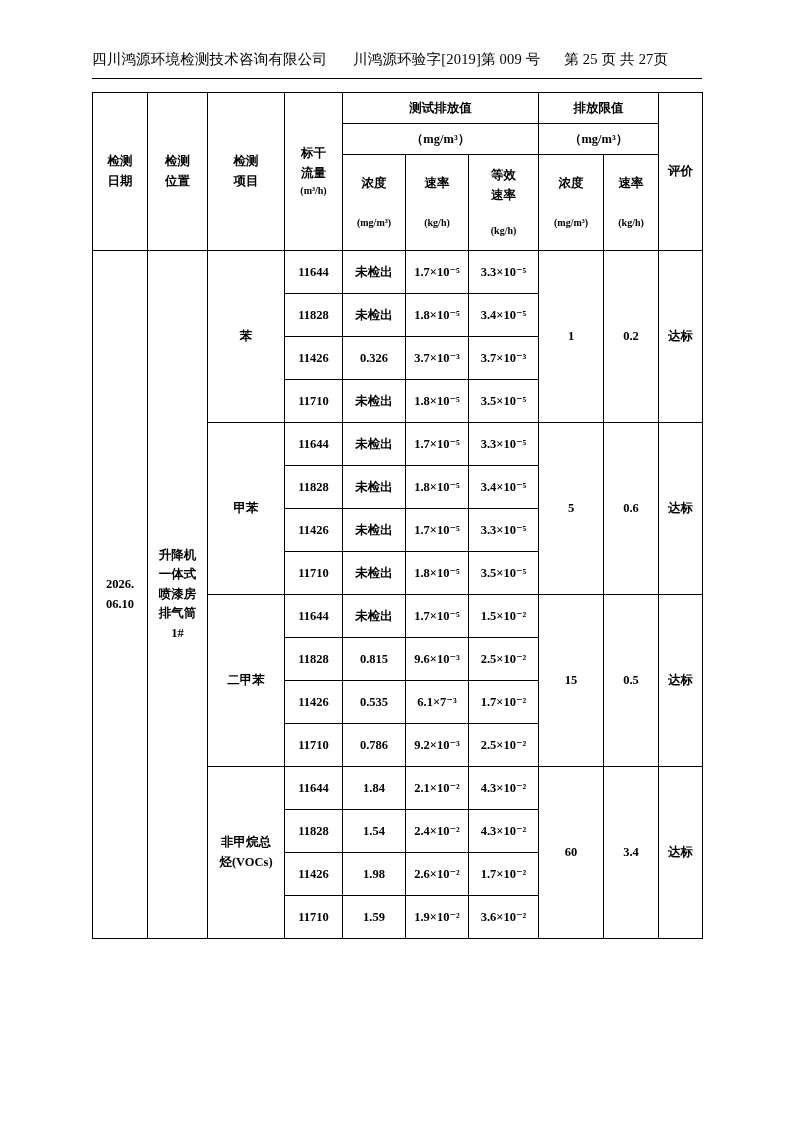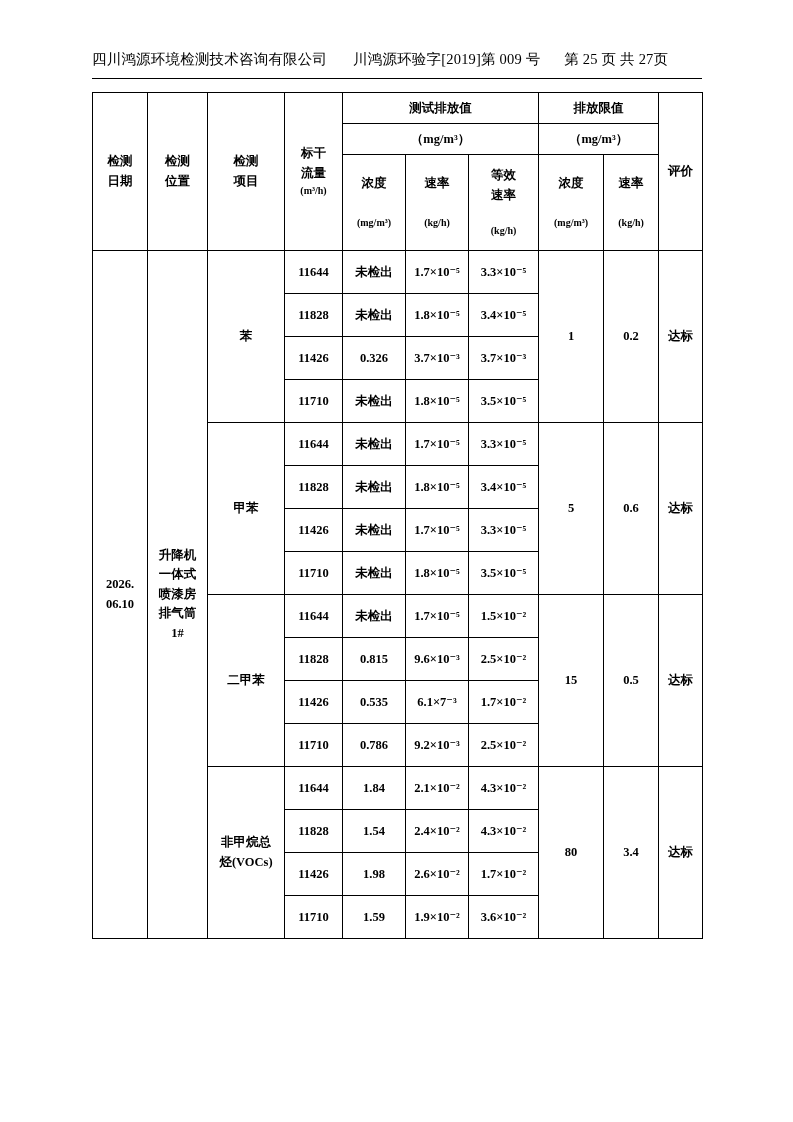--- a/index.html
+++ b/index.html
@@ -259,21 +259,21 @@
 
       <tr>
         <td rowspan="4">
           <span class="vert-lines">非甲烷总</span>
           <span class="vert-lines">烃(VOCs)</span>
         </td>
         <td class="dataval" style="height:42px">11644</td>
         <td class="dataval">1.84</td>
         <td class="dataval">2.1×10⁻²</td>
         <td class="dataval">4.3×10⁻²</td>
-        <td rowspan="4" class="dataval">80</td>
+        <td rowspan="4" class="dataval">60</td>
         <td rowspan="4" class="dataval">3.4</td>
         <td rowspan="4" class="dataval">达标</td>
       </tr>
       <tr>
         <td class="dataval" style="height:42px">11828</td>
         <td class="dataval">1.54</td>
         <td class="dataval">2.4×10⁻²</td>
         <td class="dataval">4.3×10⁻²</td>
       </tr>
       <tr>

